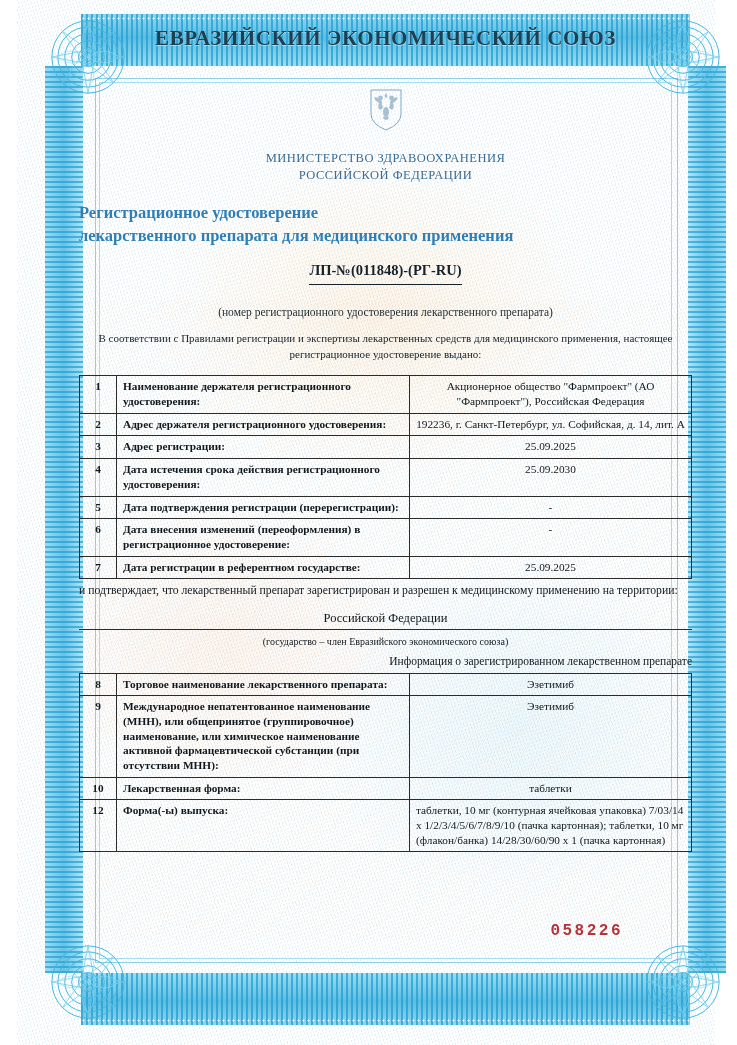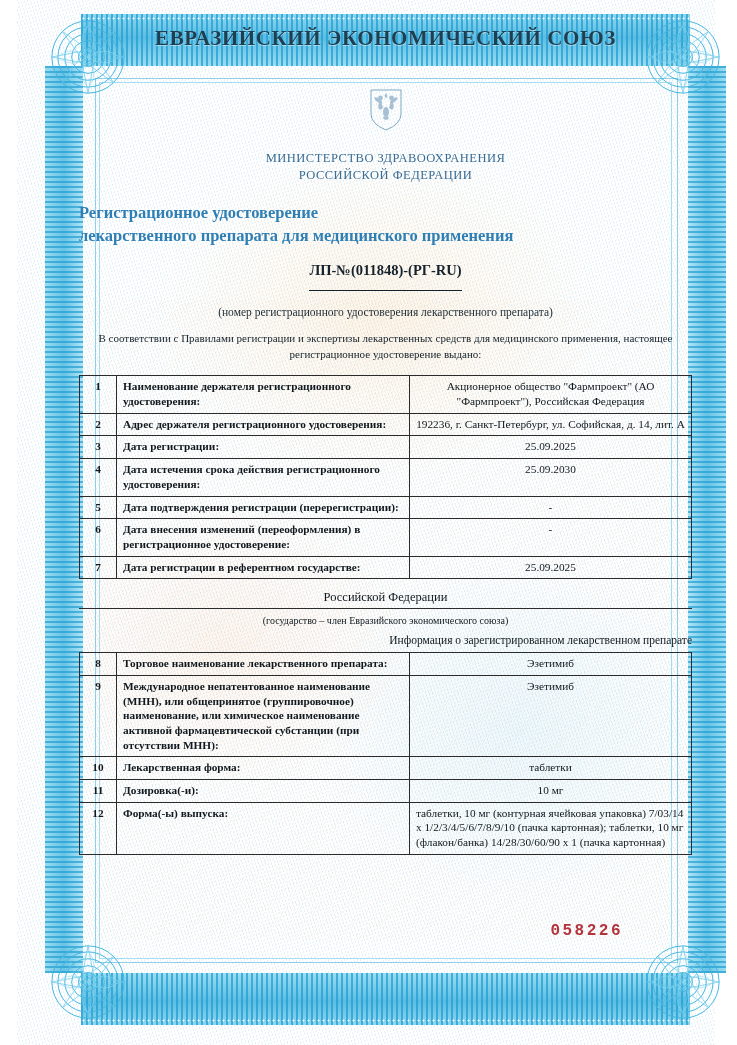--- a/index.html
+++ b/index.html
@@ -163,21 +163,21 @@
   }
   .reg-number {
     text-align: center;
     margin-top: 14px;
     font-weight: bold;
     font-size: 14.5px;
     color: #16222b;
   }
   .reg-number span {
     border-bottom: 1.5px solid #16222b;
-    padding-bottom: 12px;
+    padding-bottom: 6px;
   }
   .reg-caption {
     text-align: center;
     font-size: 11.5px;
     color: #1e2b34;
     margin-top: 27px;
   }
   .intro {
     text-align: center;
     font-size: 11px;
@@ -419,21 +419,21 @@
           <td class="label">Наименование держателя регистрационного удостоверения:</td>
           <td class="value">Акционерное общество "Фармпроект" (АО "Фармпроект"), Российская Федерация</td>
         </tr>
         <tr>
           <td class="num">2</td>
           <td class="label">Адрес держателя регистрационного удостоверения:</td>
           <td class="value">192236, г. Санкт-Петербург, ул. Софийская, д. 14, лит. А</td>
         </tr>
         <tr>
           <td class="num">3</td>
-          <td class="label">Дата регистрации:</td>
+          <td class="label">Адрес регистрации:</td>
           <td class="value">25.09.2025</td>
         </tr>
         <tr>
           <td class="num">4</td>
           <td class="label">Дата истечения срока действия регистрационного удостоверения:</td>
           <td class="value">25.09.2030</td>
         </tr>
         <tr>
           <td class="num">5</td>
           <td class="label">Дата подтверждения регистрации (перерегистрации):</td>
@@ -445,20 +445,21 @@
           <td class="value">-</td>
         </tr>
         <tr>
           <td class="num">7</td>
           <td class="label">Дата регистрации в референтном государстве:</td>
           <td class="value">25.09.2025</td>
         </tr>
       </tbody>
     </table>
 
+    <div class="mid-text">и подтверждает, что лекарственный препарат зарегистрирован и разрешен к медицинскому применению на территории:</div>
 
     <div class="country">Российской Федерации</div>
     <div class="country-caption">(государство – член Евразийского экономического союза)</div>
     <div class="info-caption">Информация о зарегистрированном лекарственном препарате</div>
 
     <table class="cert table2">
       <tbody>
         <tr>
           <td class="num">8</td>
           <td class="label">Торговое наименование лекарственного препарата:</td>
@@ -468,25 +469,20 @@
           <td class="num">9</td>
           <td class="label">Международное непатентованное наименование (МНН), или общепринятое (группировочное) наименование, или химическое наименование активной фармацевтической субстанции (при отсутствии МНН):</td>
           <td class="value">Эзетимиб</td>
         </tr>
         <tr>
           <td class="num">10</td>
           <td class="label">Лекарственная форма:</td>
           <td class="value">таблетки</td>
         </tr>
         <tr>
-          <td class="num">11</td>
-          <td class="label">Дозировка(-и):</td>
-          <td class="value">10 мг</td>
-        </tr>
-        <tr>
           <td class="num">12</td>
           <td class="label">Форма(-ы) выпуска:</td>
           <td class="value left">таблетки, 10 мг (контурная ячейковая упаковка) 7/03/14 х 1/2/3/4/5/6/7/8/9/10 (пачка картонная); таблетки, 10 мг (флакон/банка) 14/28/30/60/90 х 1 (пачка картонная)</td>
         </tr>
       </tbody>
     </table>
 
   </div>
 
   <div class="serial">058226</div>

